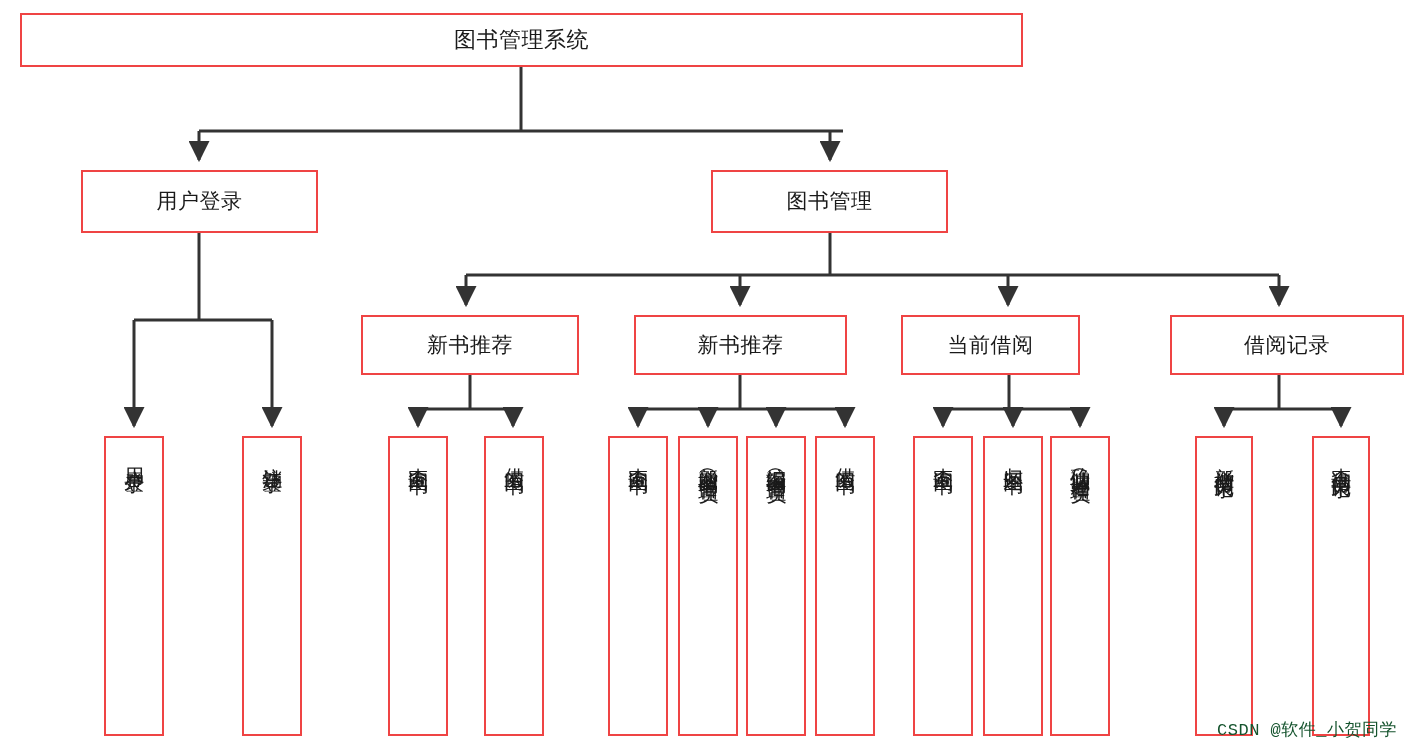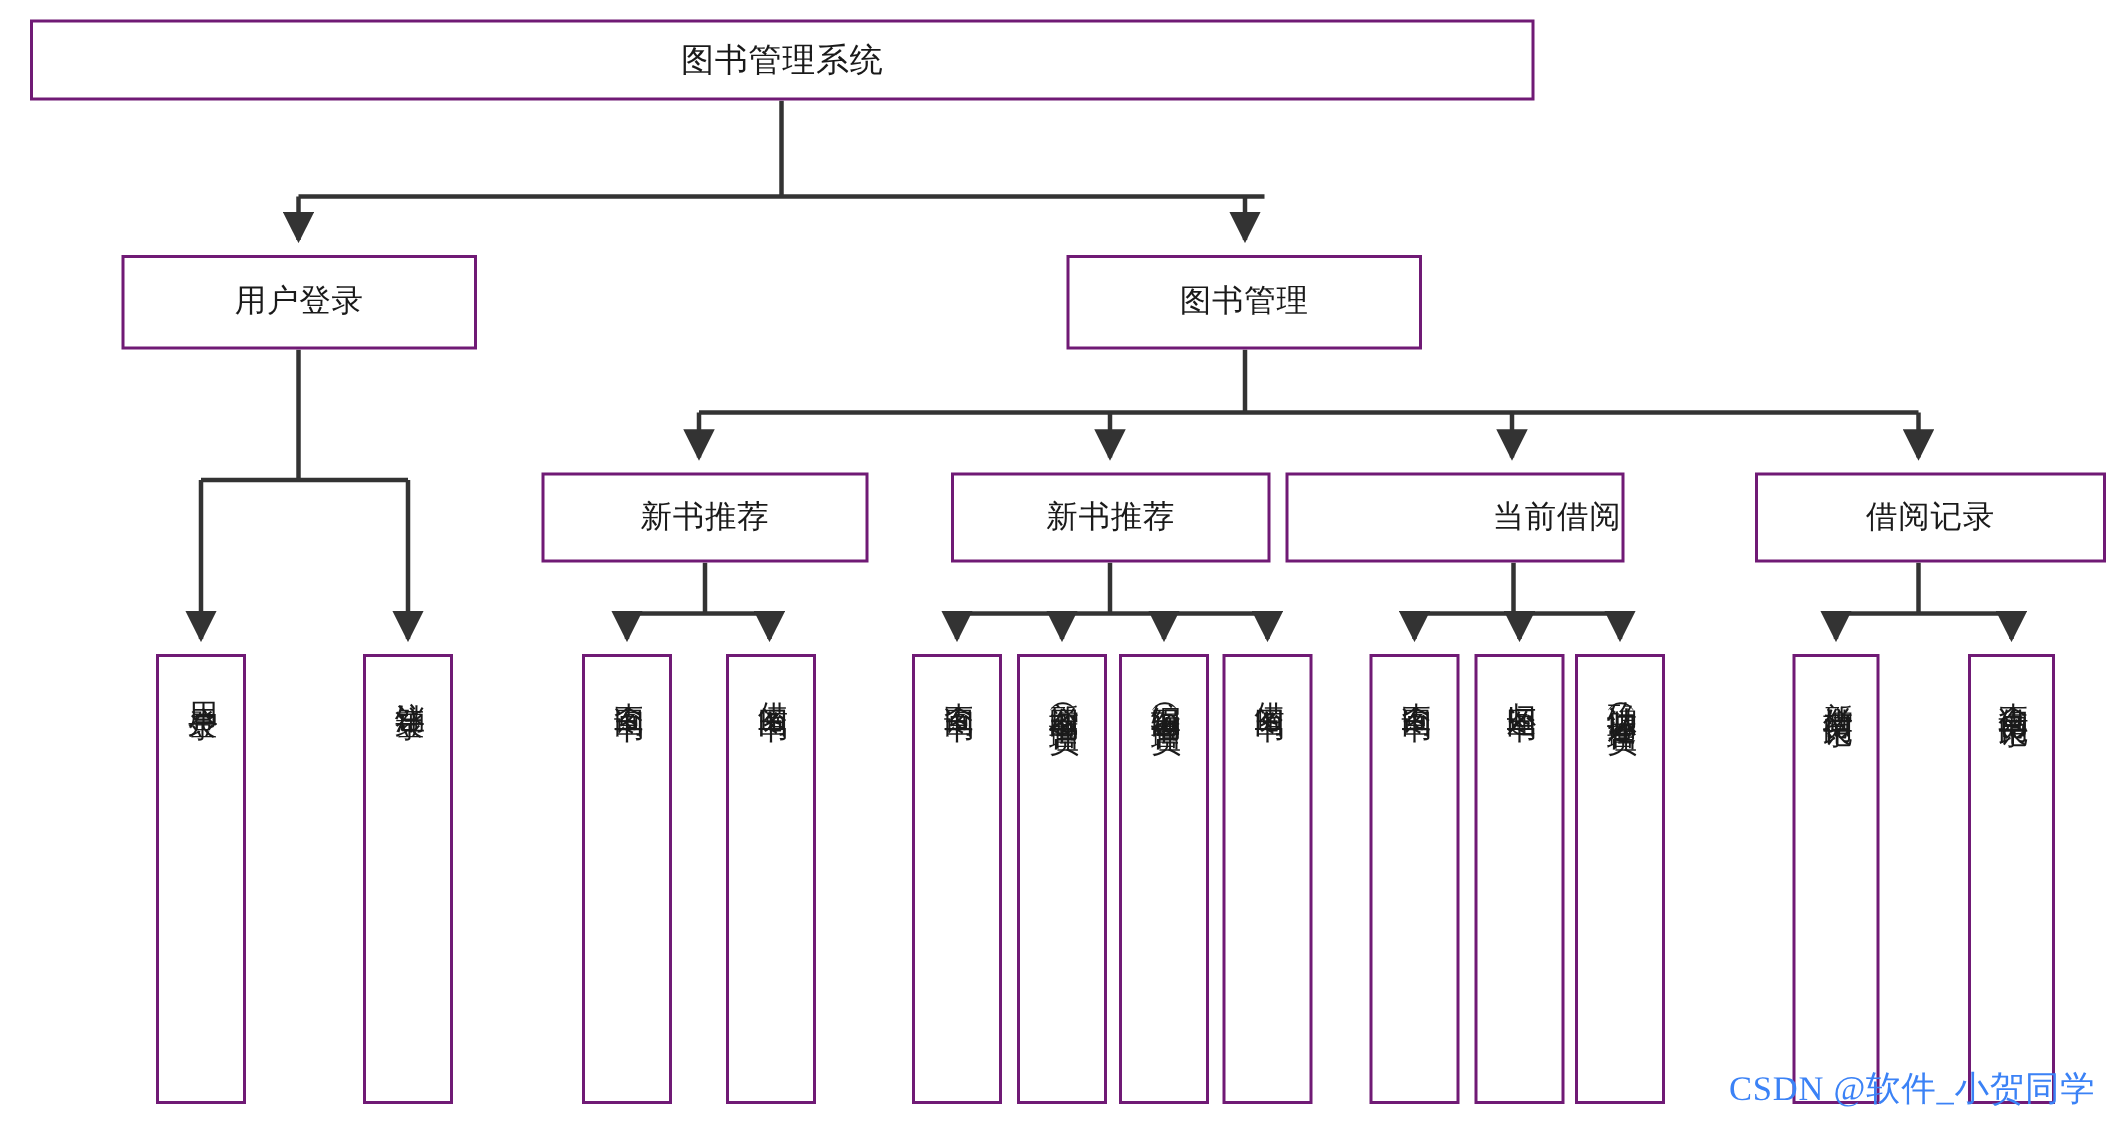--- a/index.html
+++ b/index.html
@@ -19,21 +19,21 @@
     position: absolute;
     left: 0;
     top: 0;
     width: 1405px;
     height: 747px;
     pointer-events: none;
   }
   .node {
     position: absolute;
     box-sizing: border-box;
-    border: 2px solid #701a75;
+    border: 2px solid #ef4444;
     background: #ffffff;
     display: flex;
     align-items: center;
     justify-content: center;
     color: #1a1a1a;
   }
   .node .label {
     text-align: center;
     line-height: 1.18;
     letter-spacing: 0.5px;
@@ -52,23 +52,23 @@
     writing-mode: vertical-rl;
     text-orientation: upright;
     font-size: 20px;
     letter-spacing: 2.5px;
     white-space: nowrap;
   }
   .watermark {
     position: absolute;
     right: 8px;
     bottom: 6px;
-    font-size: 23px;
-    color: #3b82f6;
-    font-family: Liberation Serif, serif;
+    font-size: 17px;
+    color: #14532d;
+    font-family: Liberation Mono, monospace;
     letter-spacing: 0.5px;
     white-space: nowrap;
   }
 </style>
 </head>
 <body>
 
 <div id="canvas">
 
   <svg class="edges" viewBox="0 0 1405 747" xmlns="http://www.w3.org/2000/svg">
@@ -134,21 +134,21 @@
   <div class="node horiz" style="left:361px; top:315px; width:218px; height:60px;">
     <span class="label">新书推荐</span>
   </div>
 
   <div class="node horiz" style="left:711px; top:170px; width:237px; height:63px;">
     <span class="label">图书管理</span>
   </div>
   <div class="node horiz" style="left:634px; top:315px; width:213px; height:60px;">
     <span class="label">新书推荐</span>
   </div>
-  <div class="node horiz" style="left:857px; top:315px; width:226px; height:60px;justify-content:flex-end;">
+  <div class="node horiz" style="left:901px; top:315px; width:179px; height:60px;">
     <span class="label">当前借阅</span>
   </div>
   <div class="node horiz" style="left:1170px; top:315px; width:234px; height:60px;">
     <span class="label">借阅记录</span>
   </div>
 
   <div class="node vert" style="left:104px; top:436px; width:60px; height:300px;">
     <span class="label">用户登录</span>
   </div>
   <div class="node vert" style="left:242px; top:436px; width:60px; height:300px;">

